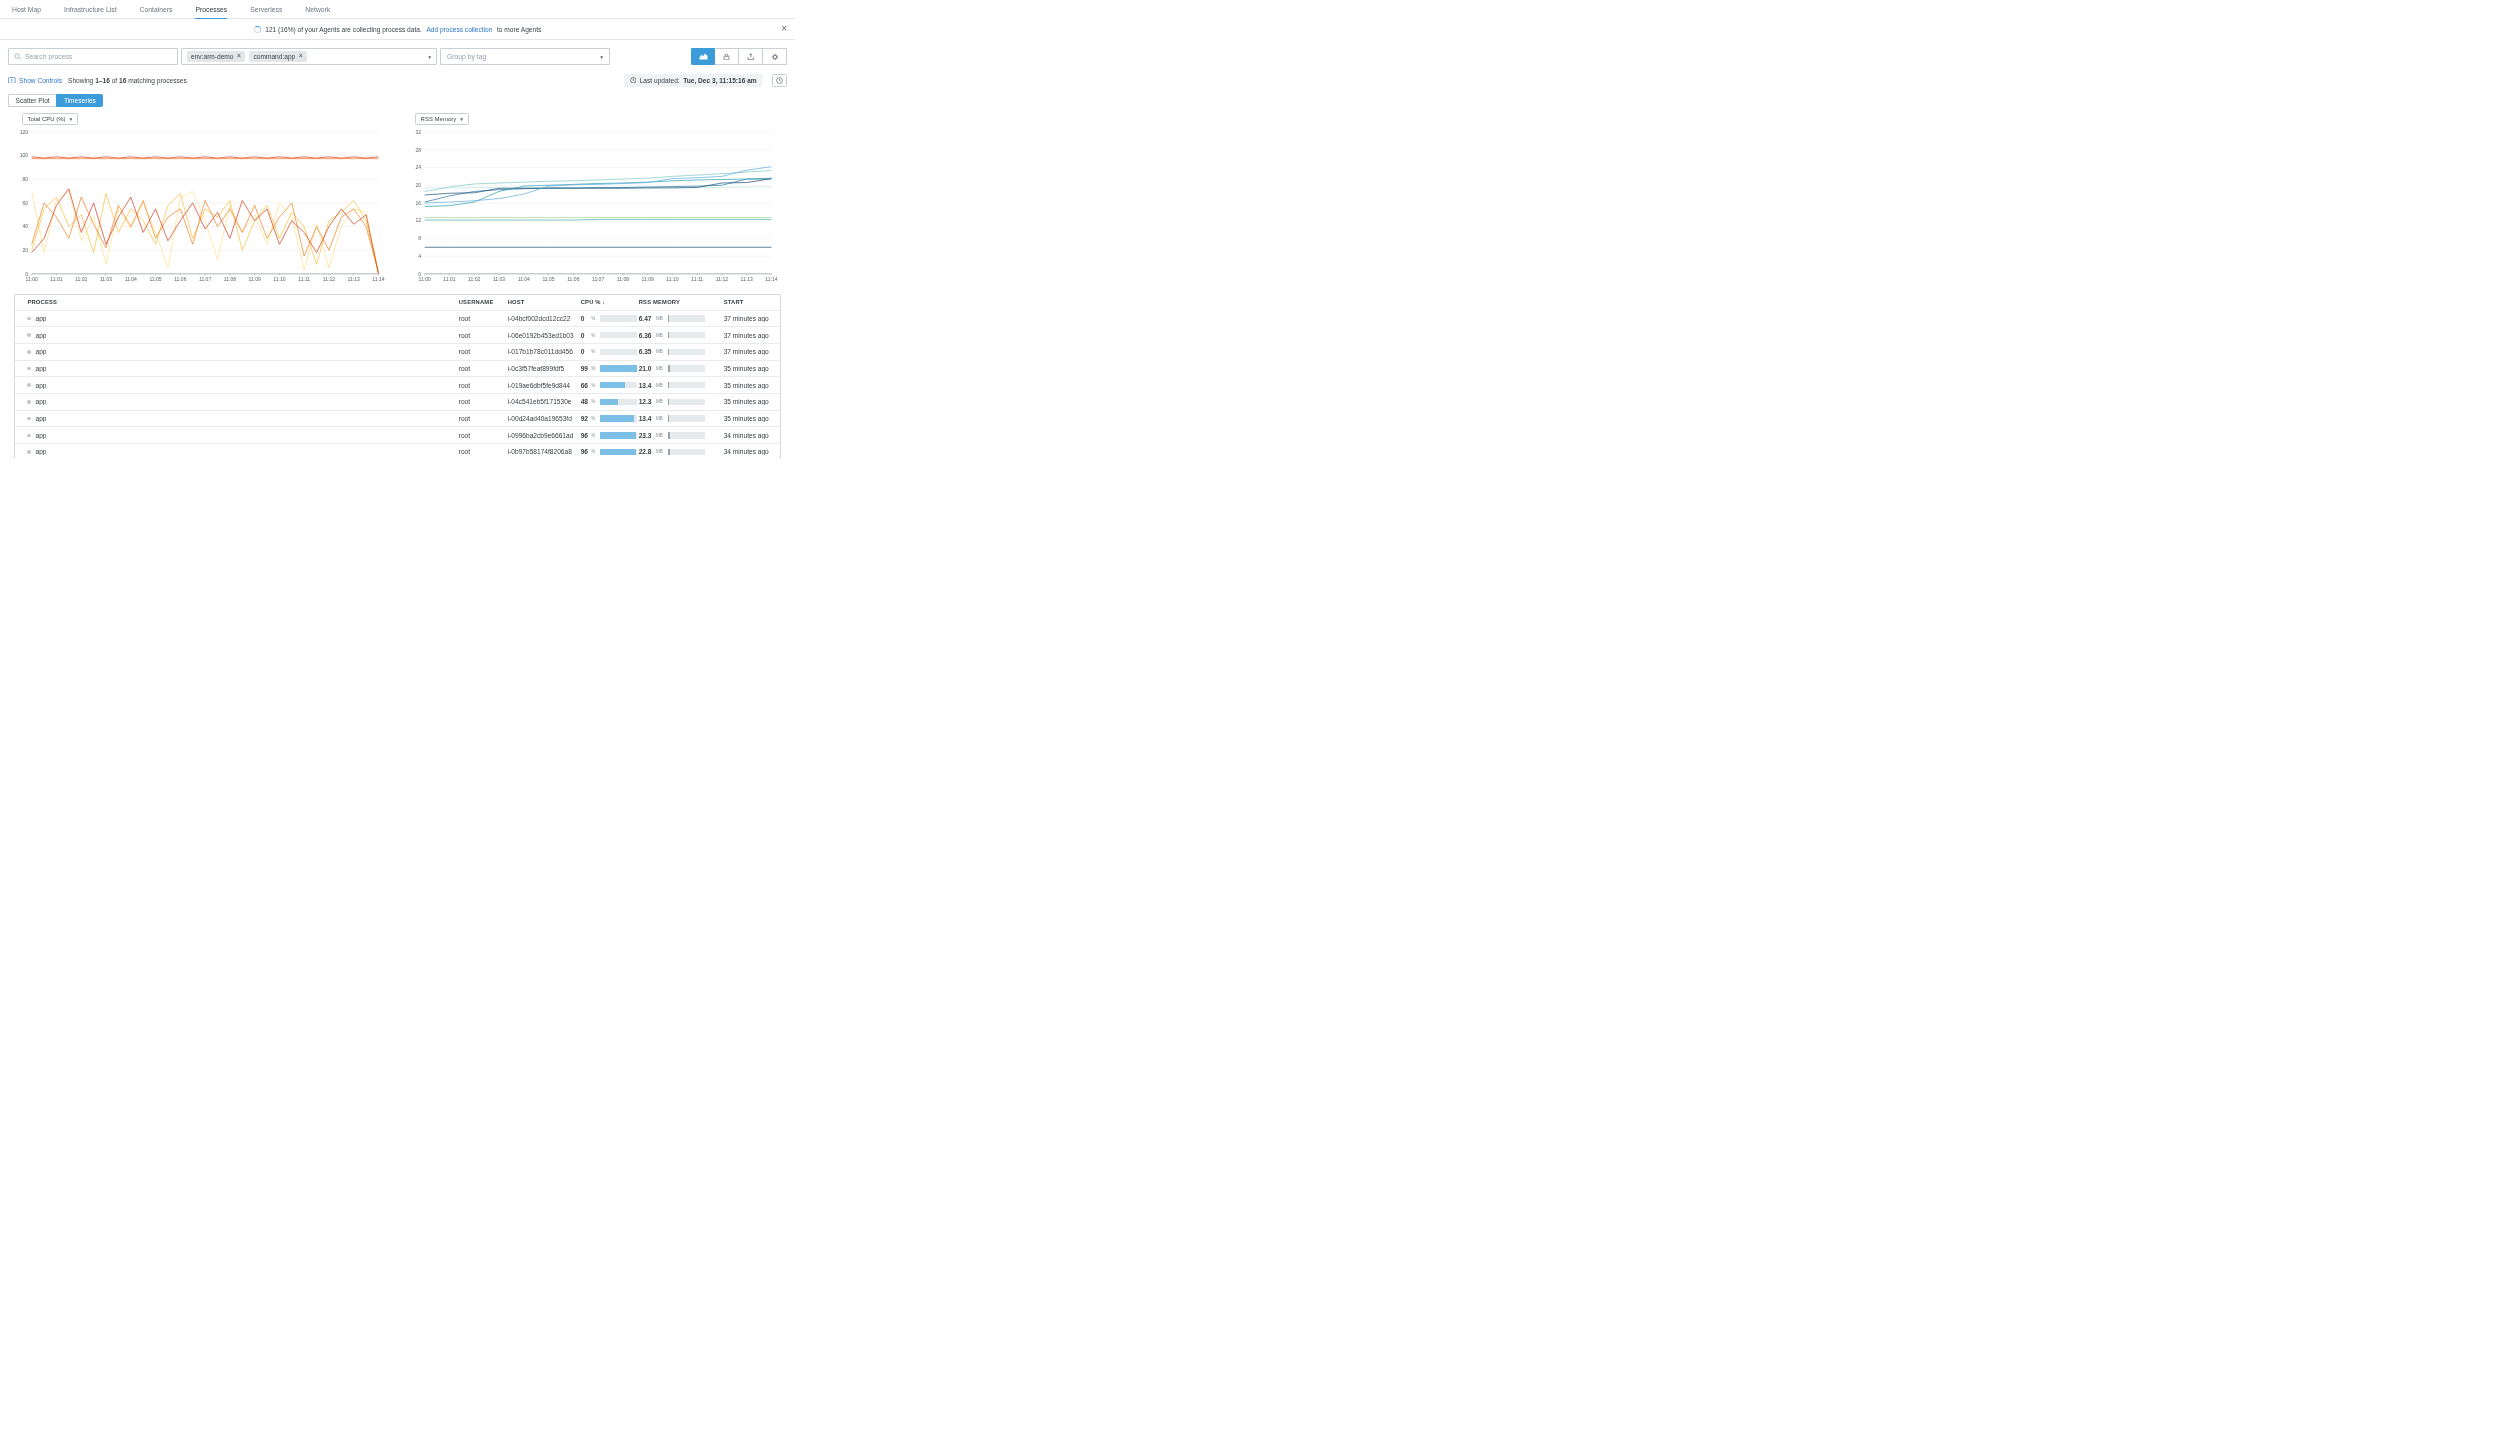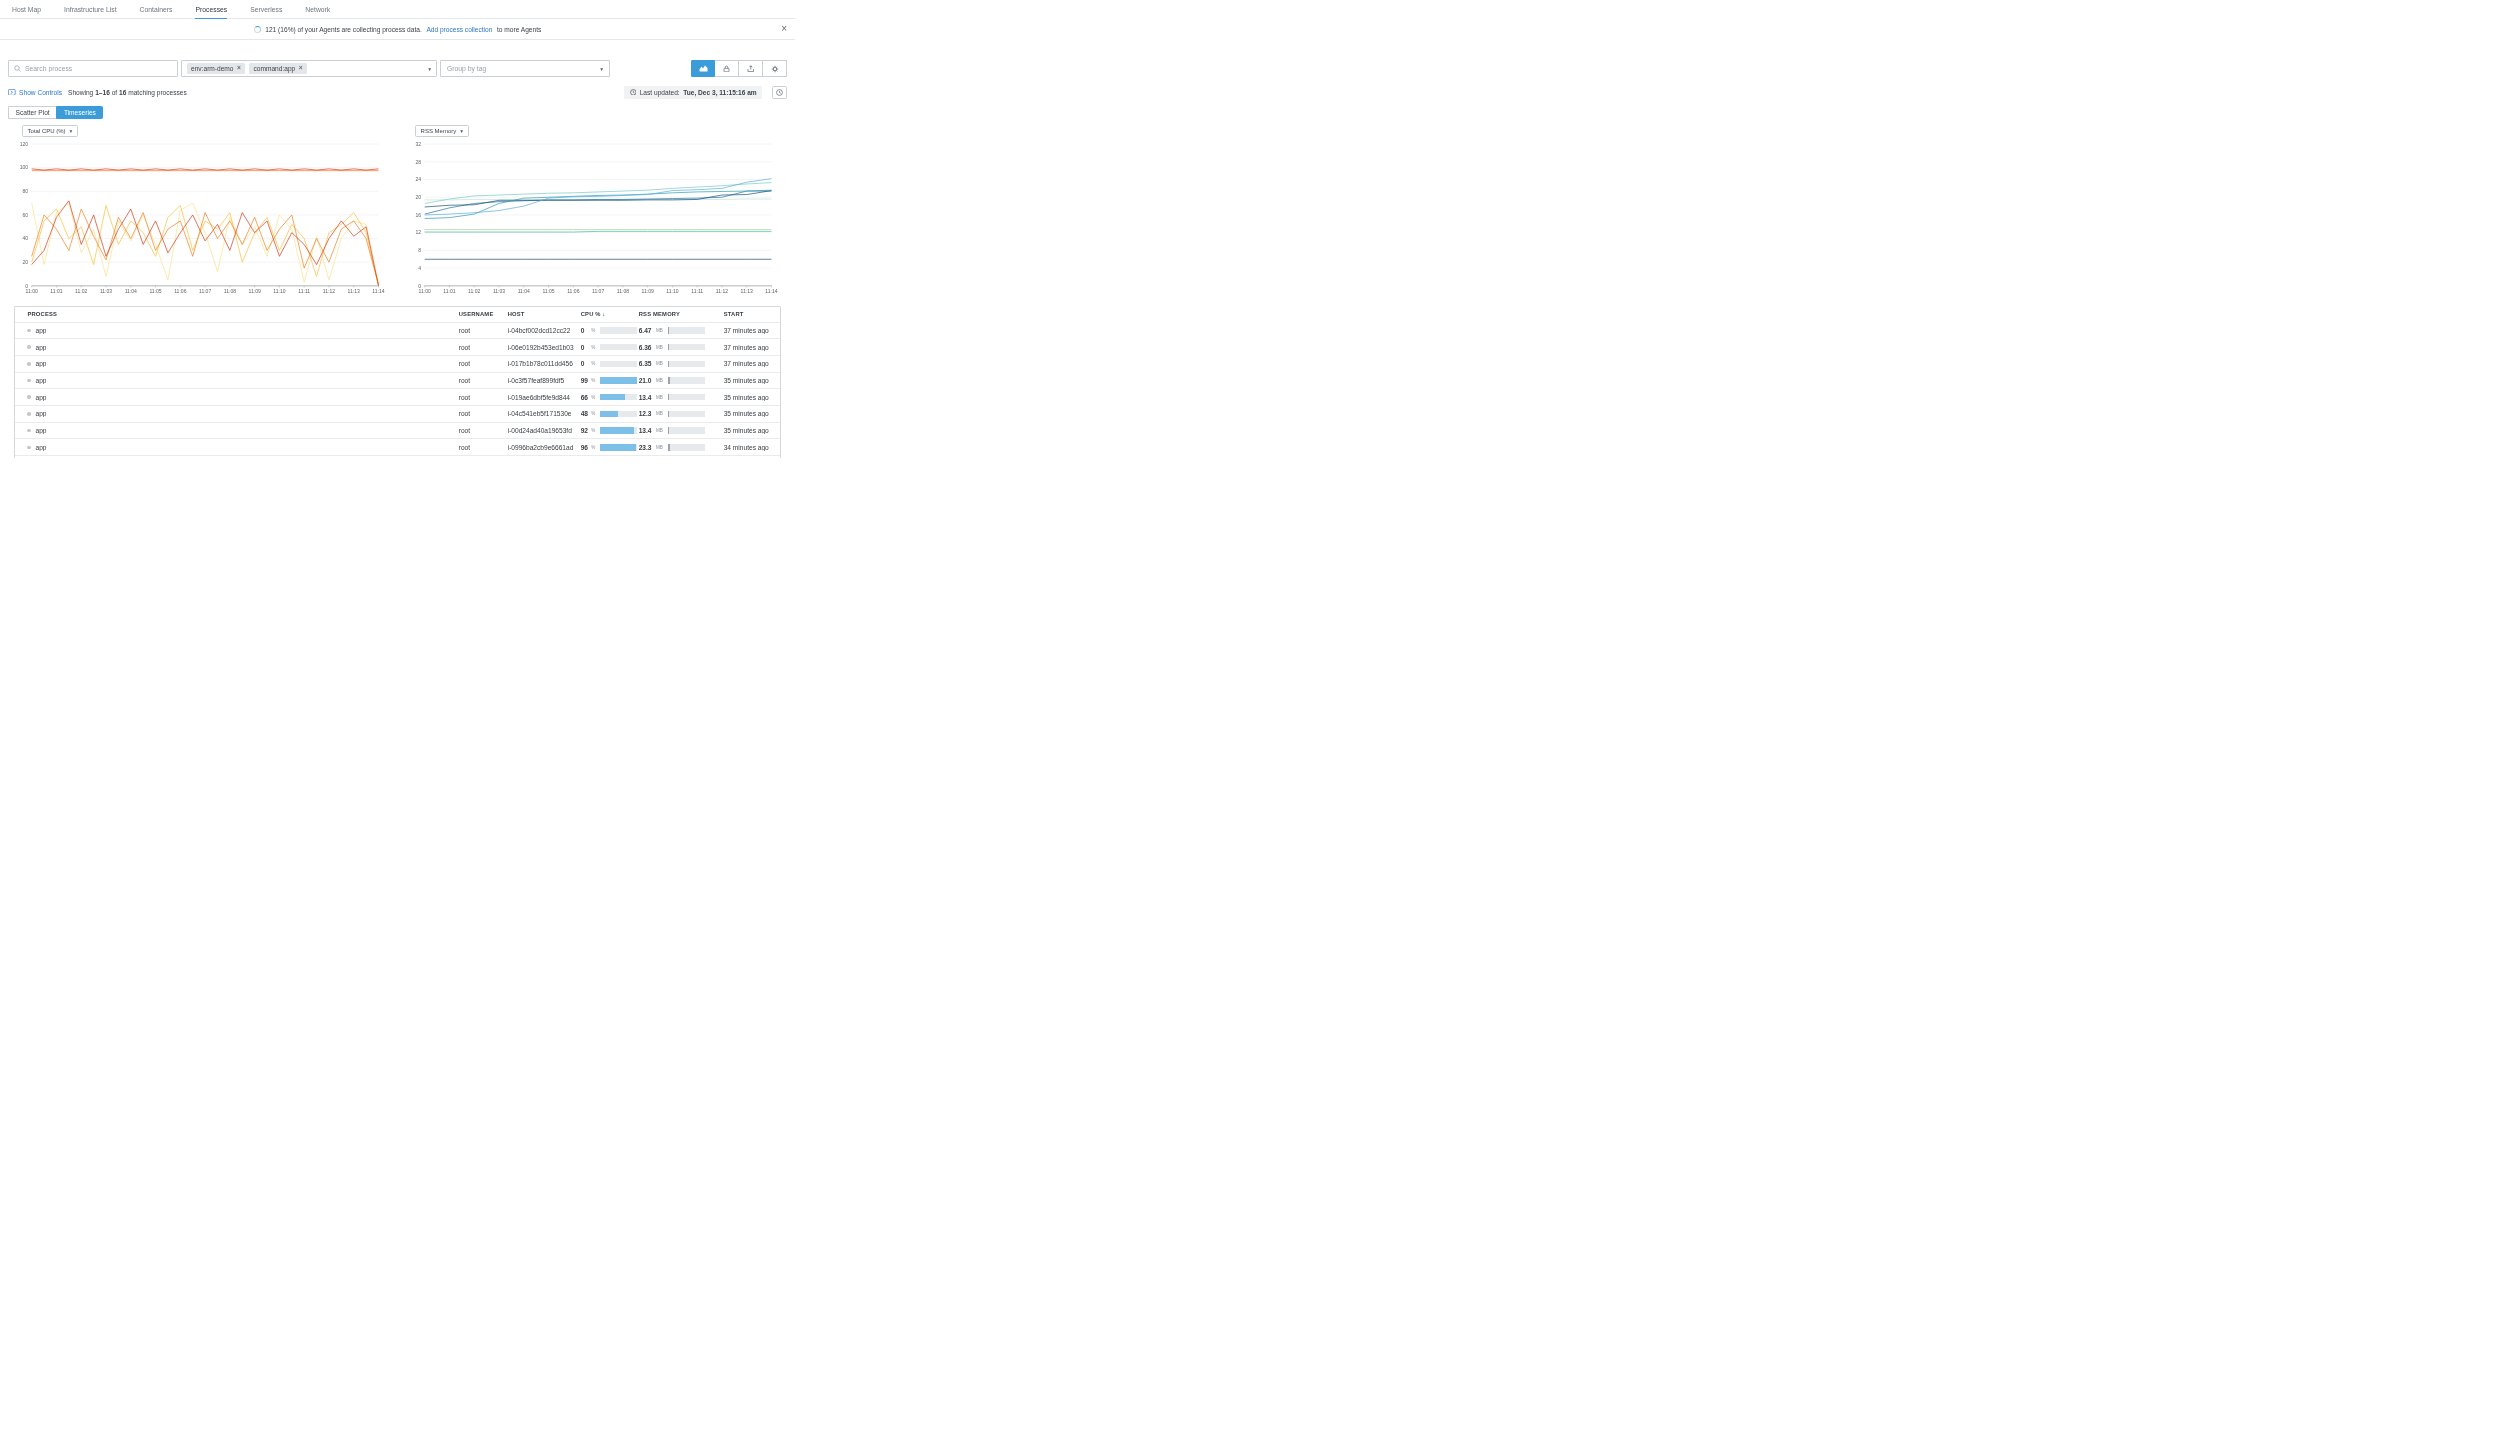--- a/index.html
+++ b/index.html
@@ -11,21 +11,21 @@
   .tab{font-size:6.8px;color:#6d7680;height:19px;display:flex;align-items:center;cursor:pointer;border-bottom:1.5px solid transparent;padding-top:1.5px;white-space:nowrap}
   .tab.active{color:#2f3840;border-bottom-color:#3b9cd9}
 
   
   .notif{position:relative;display:flex;align-items:center;justify-content:center;height:21px;border-bottom:0.5px solid #e4e7e9;font-size:6.6px;color:#3e444a;gap:4.6px}
   .spinner{width:7px;height:7px;border-radius:50%;border:1.3px solid #d6dadd;border-top-color:#3b9cd9;border-right-color:#9fcdea;flex:none}
   .notif .link{color:#2e78c9;cursor:pointer}
   .notif-close{position:absolute;right:8px;top:4px;font-size:10px;line-height:12px;color:#5f676e;cursor:pointer}
 
   
-  .filter-row{display:flex;align-items:center;margin:20px 8px 0;gap:3px}
+  .filter-row{display:flex;align-items:center;margin:8px 8px 0;gap:3px}
   .search-box{display:flex;align-items:center;width:170px;height:17px;border:0.5px solid #c9cfd4;border-radius:1px;padding:0 5px;gap:4px;background:#fff}
   .search-box input{border:none;outline:none;flex:1;font-size:6.8px;color:#333;font-family:"Liberation Sans",sans-serif}
   .search-box input::placeholder{color:#9aa2aa}
   .tag-select{display:flex;align-items:center;width:256px;height:17px;border:0.5px solid #c9cfd4;border-radius:1px;padding:0 5px;gap:4.6px;cursor:pointer}
   .pill{display:flex;align-items:center;gap:3.5px;background:#e4e7e9;border-radius:1.5px;padding:2px 4px;font-size:6.6px;color:#3f454c;white-space:nowrap}
   .pill .x{color:#676e75;font-weight:bold;cursor:pointer;font-size:6.6px;line-height:1}
   .caret{margin-left:auto;color:#5d656d;font-size:5.6px}
   .group-select{display:flex;align-items:center;width:170px;height:17px;border:0.5px solid #c9cfd4;border-radius:1px;padding:0 6px;color:#9aa2aa;font-size:6.8px;cursor:pointer}
   .btn-group{margin-left:auto;display:flex;height:17px}
   .icon-btn{width:24px;border:0.5px solid #c9cfd4;border-left:none;display:flex;align-items:center;justify-content:center;background:#fff;cursor:pointer}

